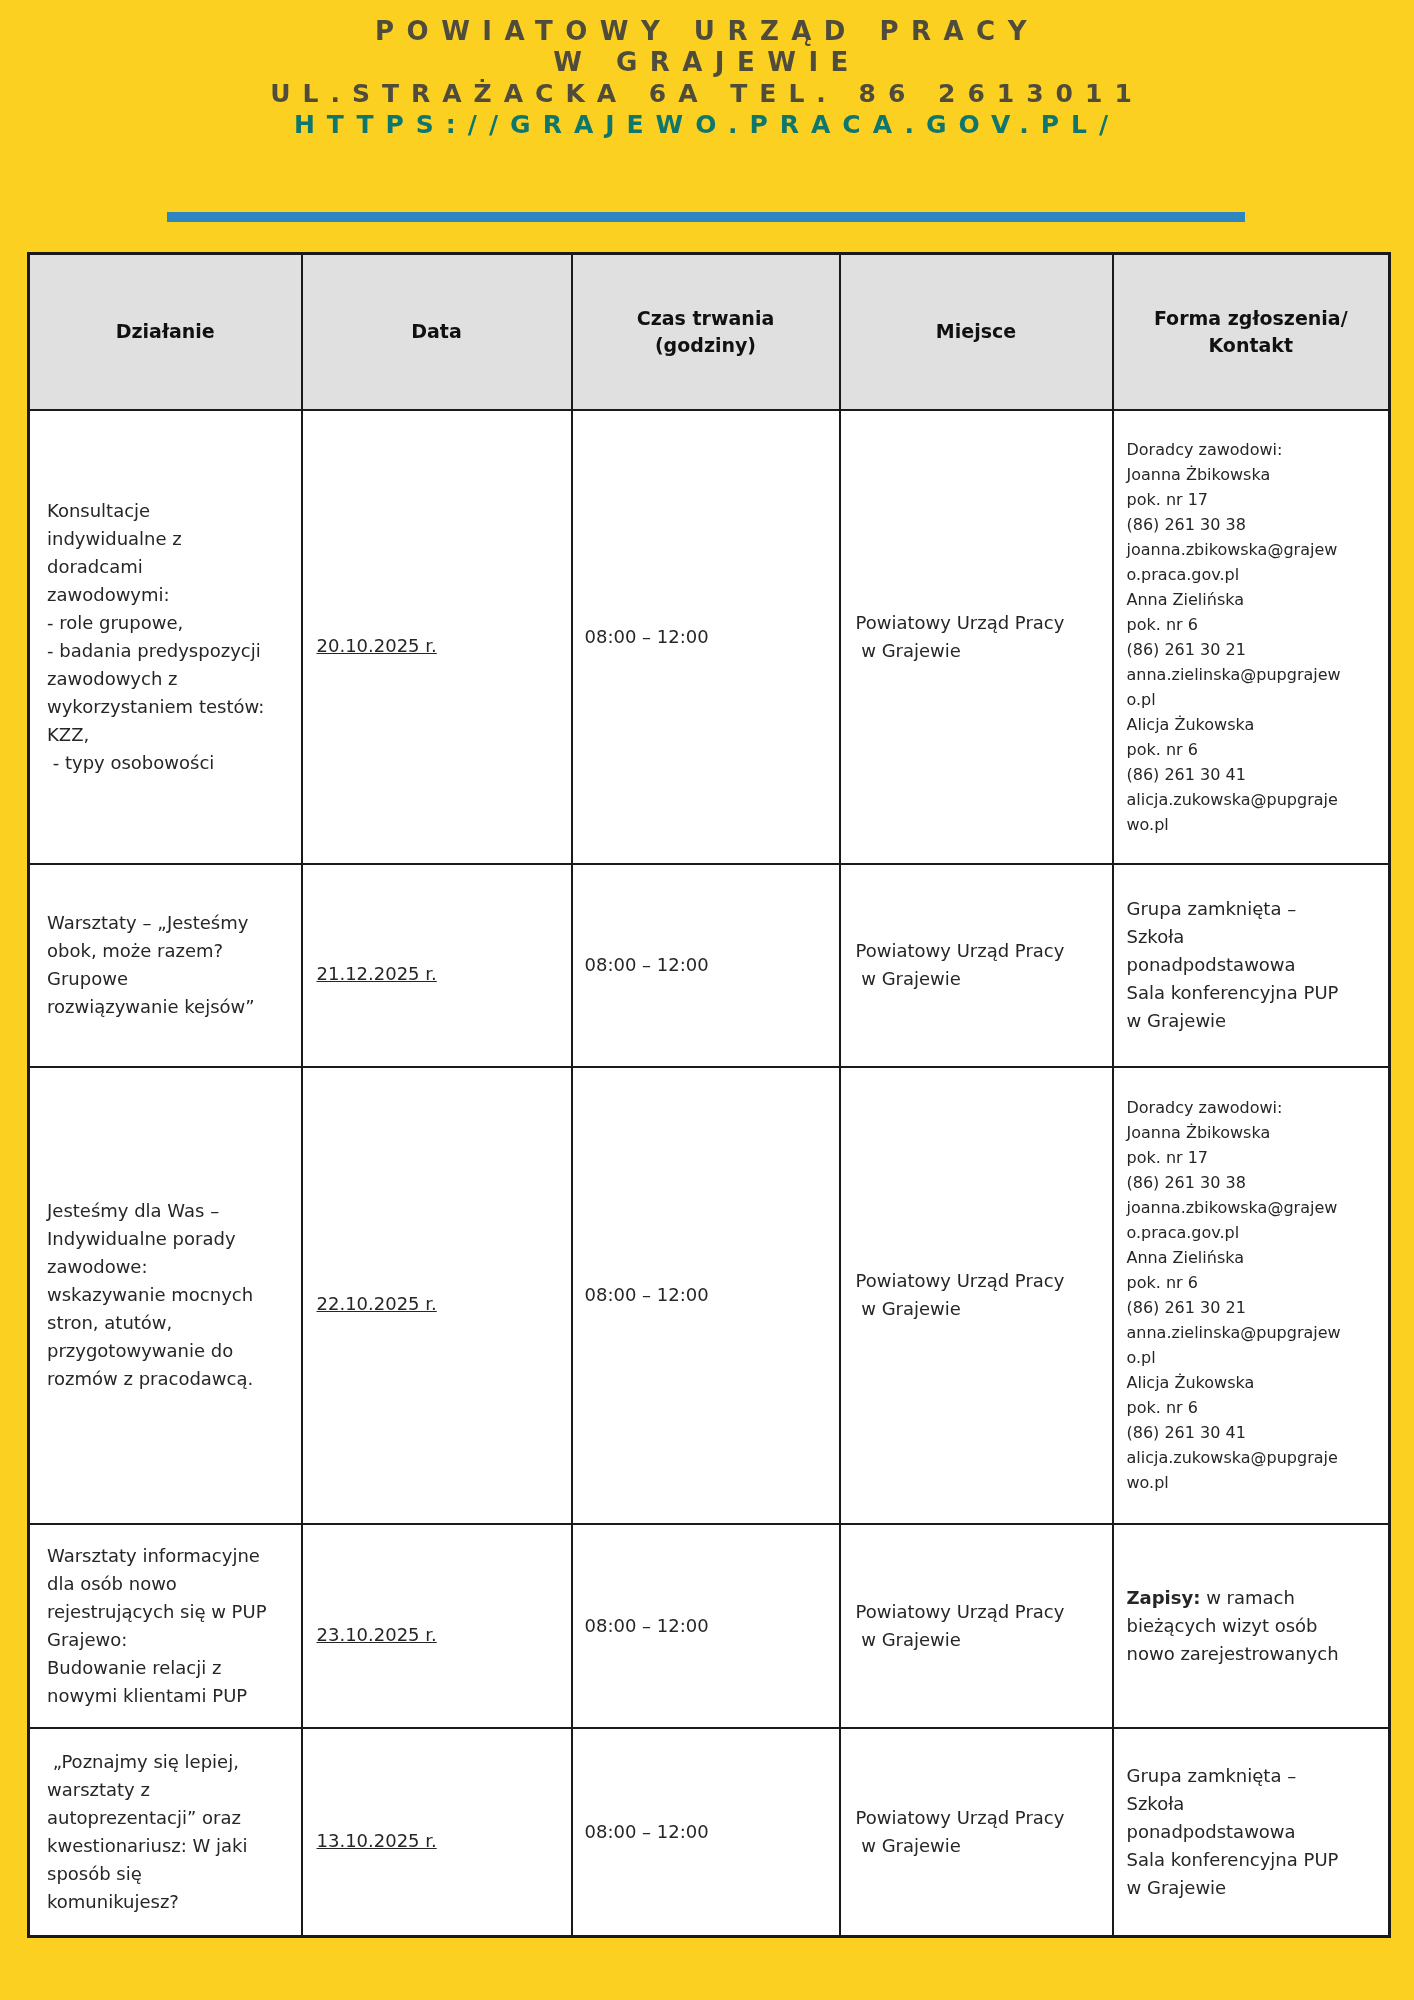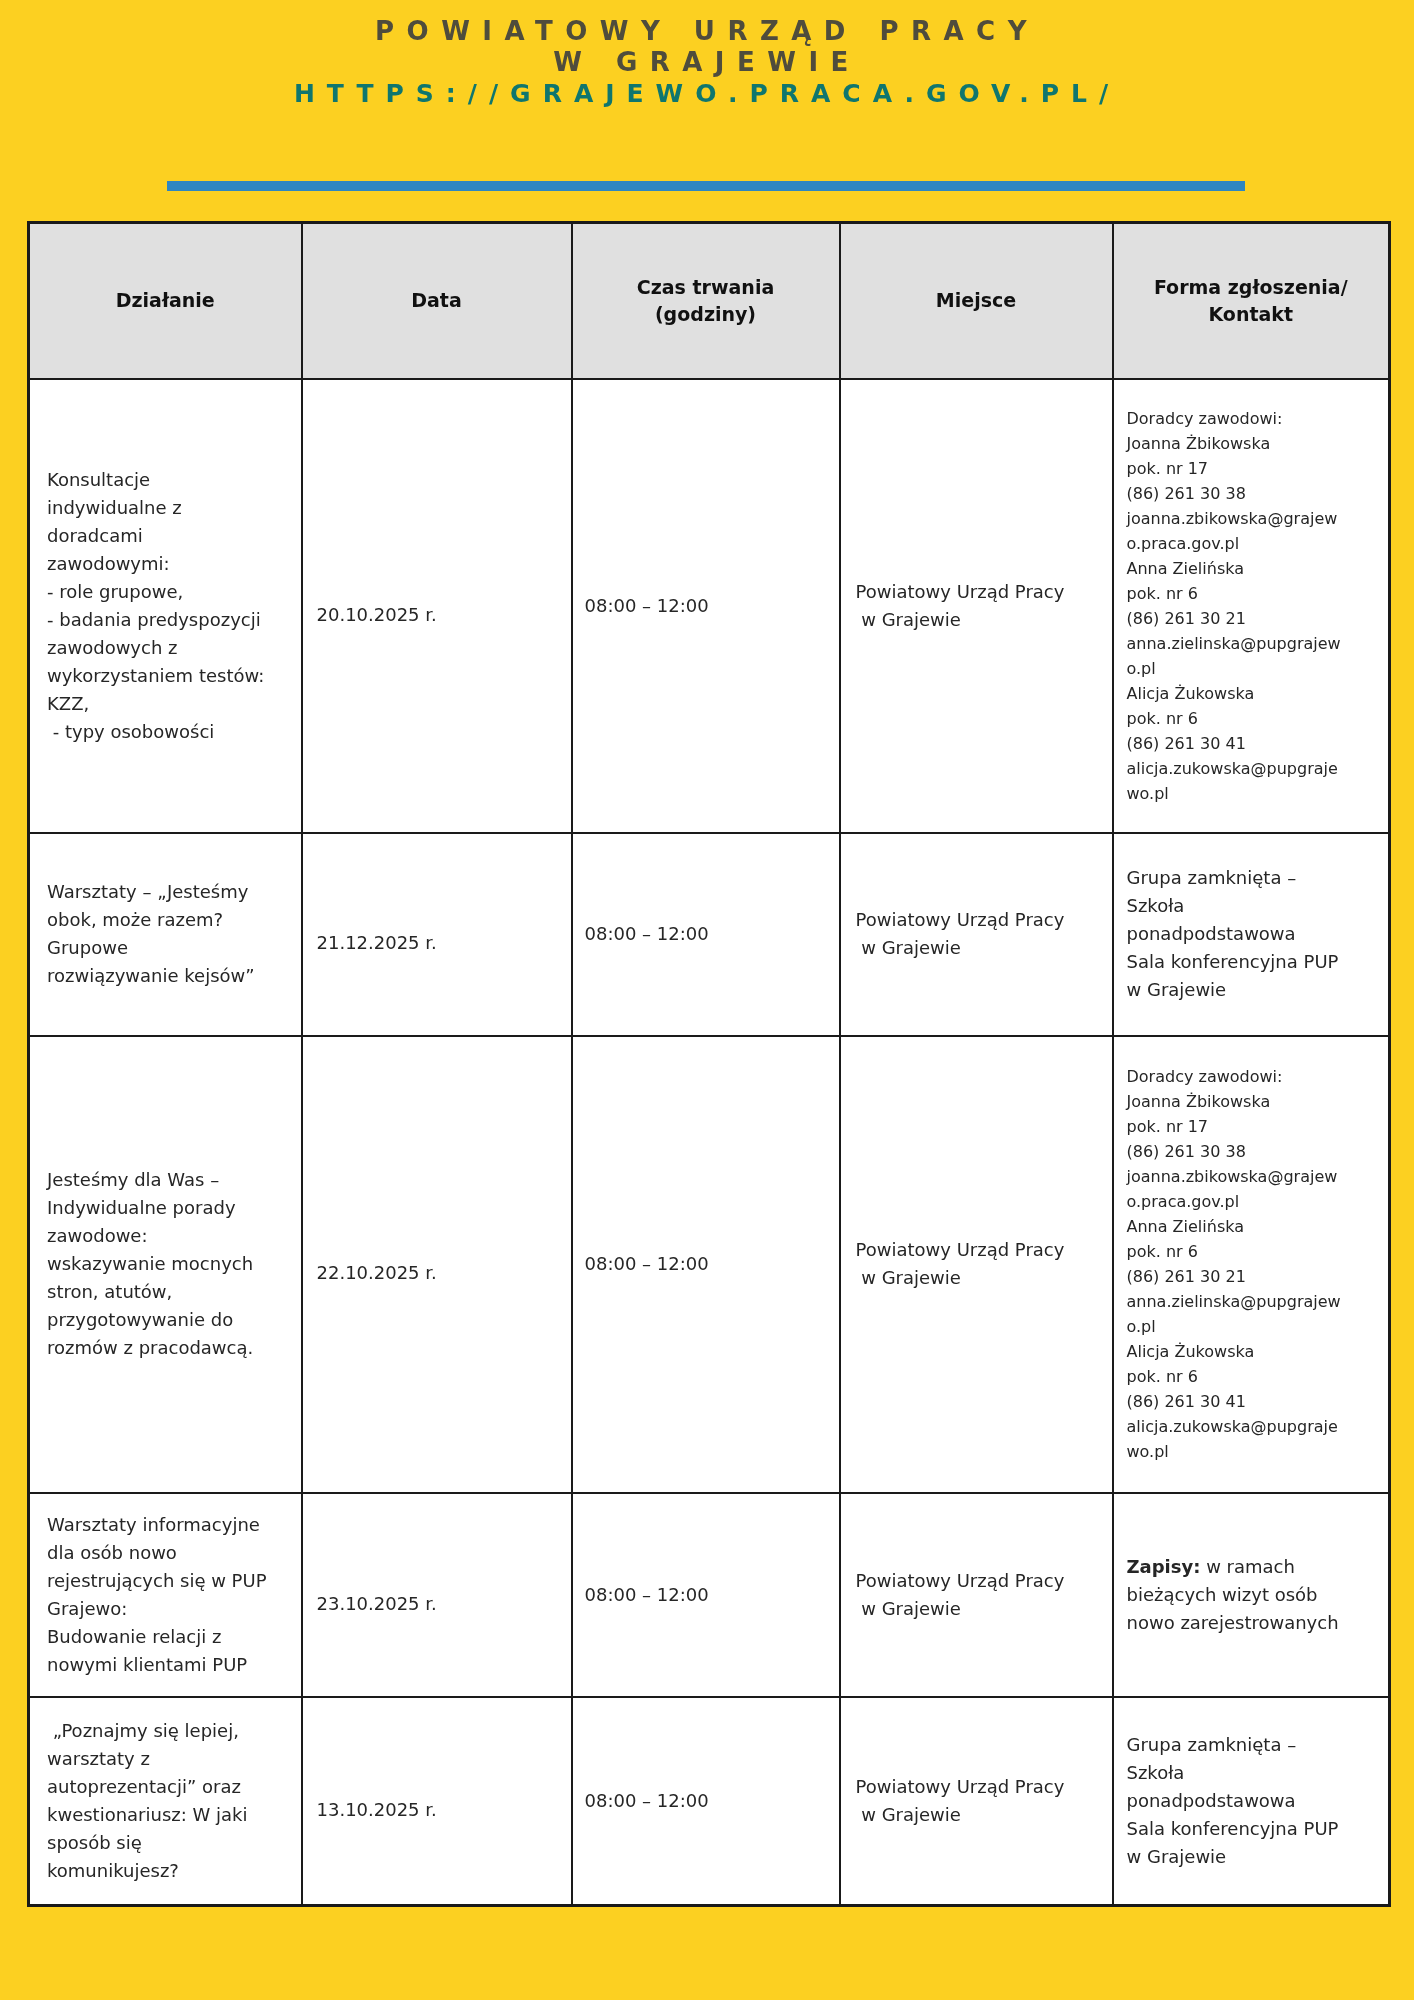--- a/index.html
+++ b/index.html
@@ -44,37 +44,38 @@
     background: #e0e0e0;
     font-size: 19px;
     font-weight: bold;
     line-height: 27px;
     text-align: center;
     color: #111111;
     padding: 4px 6px;
   }
   td { background: #ffffff; font-size: 18px; line-height: 28px; text-align: left; }
   td.activity { padding: 6px 8px 6px 17px; }
-  td.datec    { padding: 24px 6px 6px 14px; }
+  td.datec    { padding: 24px 6px 6px 14px; text-decoration: underline; }
   td.timec    { padding: 6px 6px 6px 12px; margin-left: 41px; }
   td.place    { padding: 6px 6px 6px 15px; }
   td.contact  { padding: 10px 8px 10px 13px; }
   td.contact.small { font-size: 16px; line-height: 25px; }
   tr.r1 { height: 454px; }
   tr.r2 { height: 203px; }
   tr.r3 { height: 457px; }
   tr.r4 { height: 204px; }
   tr.r5 { height: 209px; }
 </style>
 </head>
 <body style="background: rgb(252, 208, 33);">
 
 <div class="flyer-header">
   <div class="hline big" style="color: rgb(79, 76, 60);">POWIATOWY URZĄD PRACY</div>
   <div class="hline big" style="color: rgb(79, 76, 60);">W GRAJEWIE</div>
+  <div class="hline small" style="color: rgb(79, 76, 60);">UL.STRAŻACKA 6A TEL. 86 2613011</div>
   <div class="hline small" style="color: #0f766e;">HTTPS://GRAJEWO.PRACA.GOV.PL/</div>
 </div>
 
 <div class="divider" style="background: rgb(46, 134, 193);"></div>
 
 <table class="schedule">
   <colgroup>
     <col style="width:273px">
       <col style="width:270px">
       <col style="width:268px">

